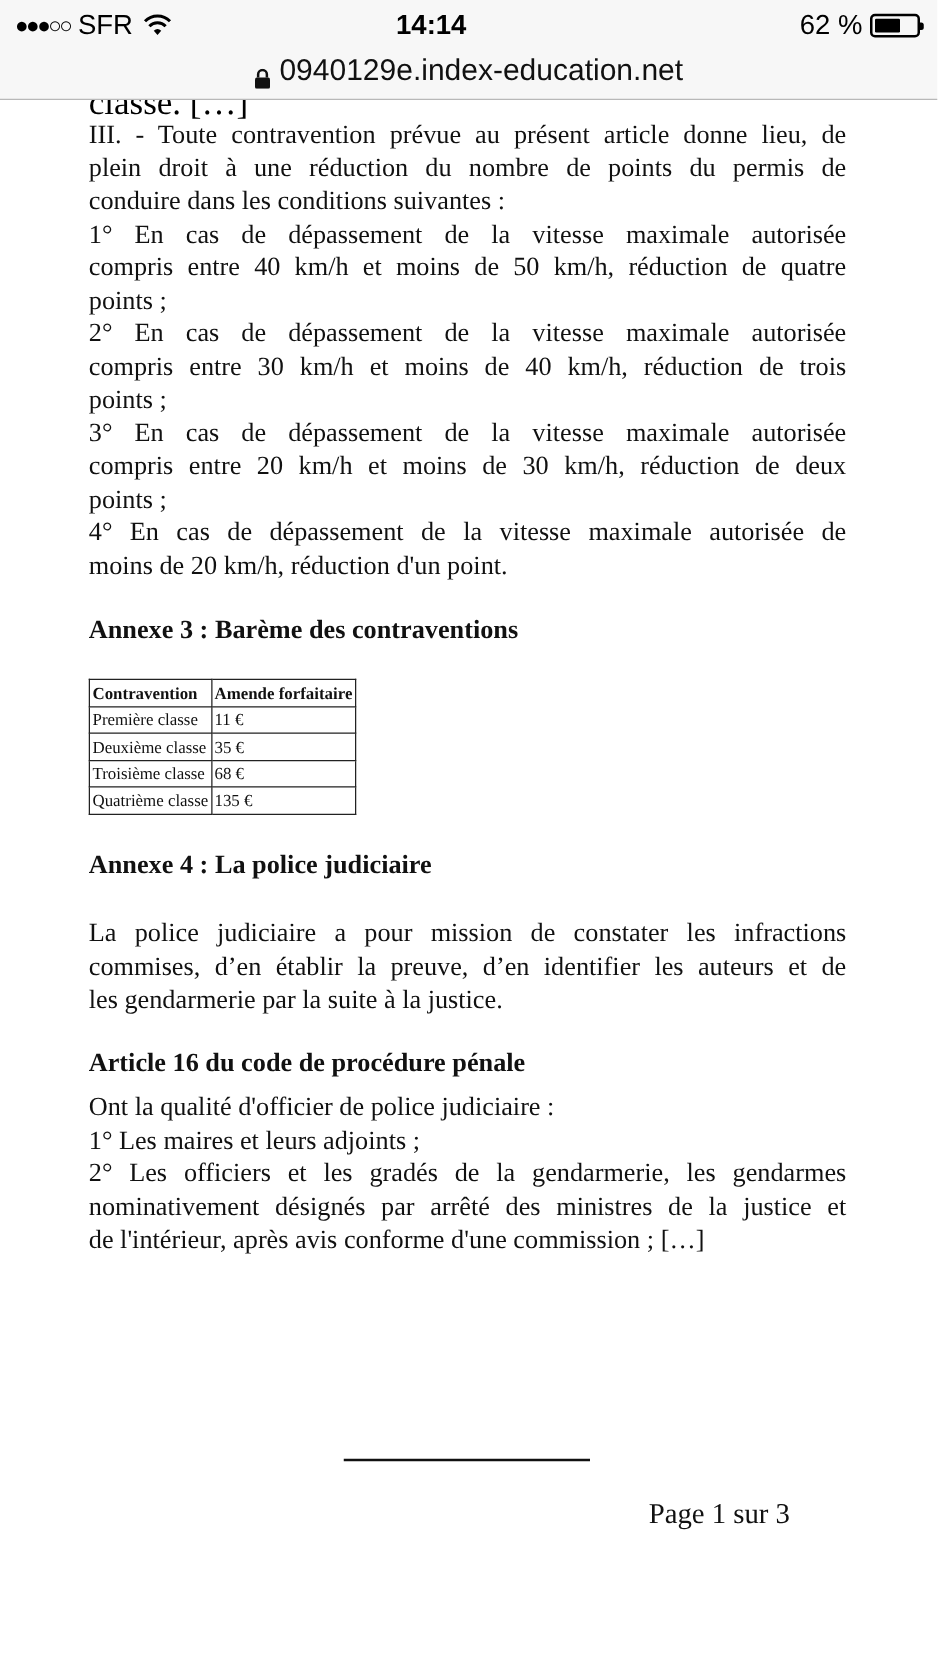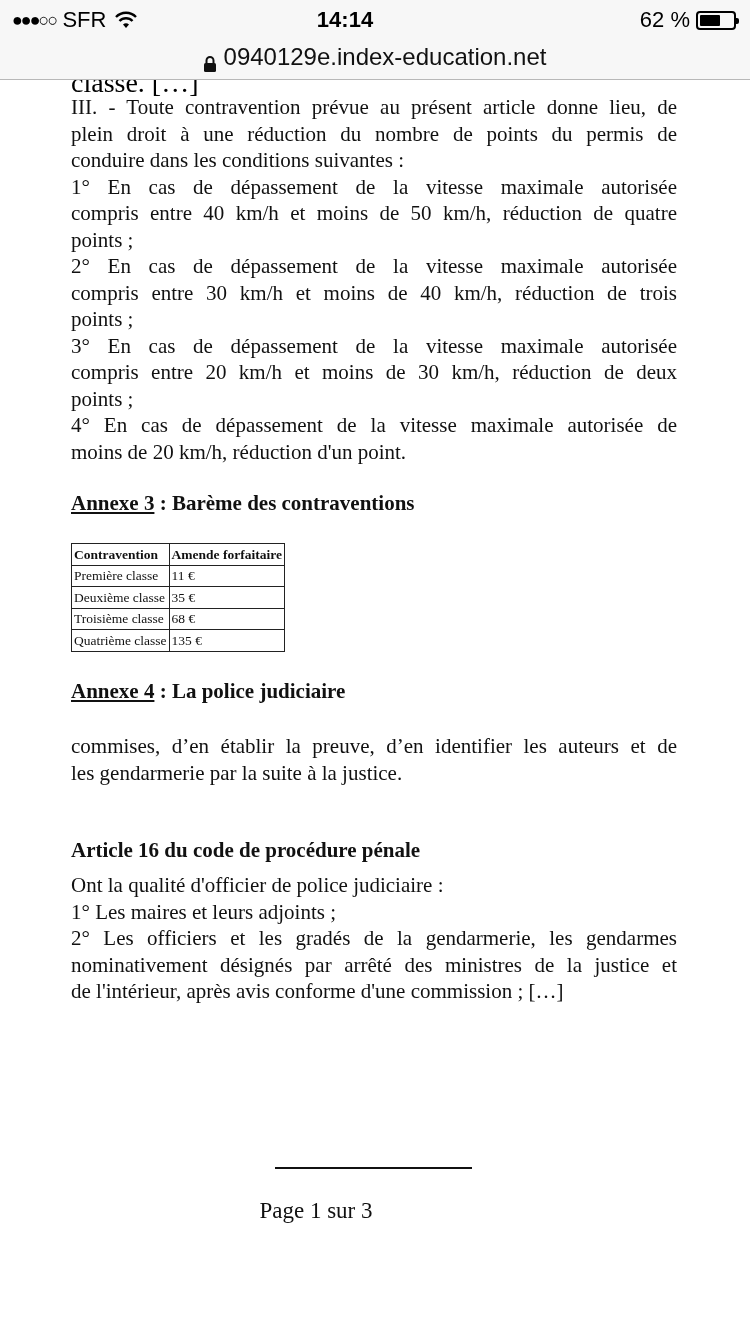--- a/index.html
+++ b/index.html
@@ -29,33 +29,33 @@
     text-align: center; font-family: "Liberation Sans", sans-serif; font-size: 24px; color: #111;
     display: flex; justify-content: center; align-items: center;
   }
   .lock { width: 12px; height: 16px; display: inline-block; margin-right: 8px; position: relative; top: 1px; }
   .clipped { position: absolute; left: 71px; top: 70px; font-size: 28px; line-height: 26.5px; color: #000000; text-align: right; }
   .para { position: absolute; left: 71px; width: 606px; text-align: justify; text-align-last: left; font-size: 21px; line-height: 26.5px; }
   .line { display: block; text-align: justify; text-align-last: justify; }
   .line.last { text-align-last: left; }
 
   .heading { position: absolute; left: 71px; font-weight: bold; font-size: 21px; }
-  .heading .u { text-decoration: underline; }
+  .heading .u { }
 
   table.bareme {
     position: absolute; left: 71px; top: 543px; border-collapse: collapse;
     font-size: 13.5px; line-height: 19px;
   }
   table.bareme td, table.bareme th {
     border: 1.5px solid #222; padding: 0 2px; text-align: left; white-space: nowrap; height: 21.5px;
   }
   table.bareme th { font-weight: bold; }
 
   .footer-rule { position: absolute; left: 275px; top: 1167px; width: 197px; height: 2px; background: #111; }
-  .page-num { position: absolute; left: 0; width: 632px; top: 1198px; text-align: center; font-size: 23px; }
+  .page-num { position: absolute; left: 0; width: 632px; top: 1198px; text-align: right; font-size: 23px; }
 </style>
 </head>
 <body>
 
 <div class="clipped">classe. […]</div>
 
 <div class="para" style="top:94px;">
   <span class="line">III. - Toute contravention prévue au présent article donne lieu, de</span>
   <span class="line">plein droit à une réduction du nombre de points du permis de</span>
   <span class="line last">conduire dans les conditions suivantes :</span>
@@ -99,20 +99,21 @@
     <td>135 €</td>
   </tr>
 </tbody>
   </table>
 
 <div class="heading" style="top:679px;">
   <span class="u">Annexe 4</span><span> : La police judiciaire</span>
 </div>
 
 <div class="para" style="top:733px;">
+  <span class="line">La police judiciaire a pour mission de constater les infractions</span>
   <span class="line">commises, d’en établir la preuve, d’en identifier les auteurs et de</span>
   <span class="line last">les gendarmerie par la suite à la justice.</span>
 </div>
 
 <div class="heading" style="top:838px;">Article 16 du code de procédure pénale</div>
 
 <div class="para" style="top:872px;">
   <span class="line last">Ont la qualité d'officier de police judiciaire :</span>
   <span class="line last">1° Les maires et leurs adjoints ;</span>
   <span class="line">2° Les officiers et les gradés de la gendarmerie, les gendarmes</span>

